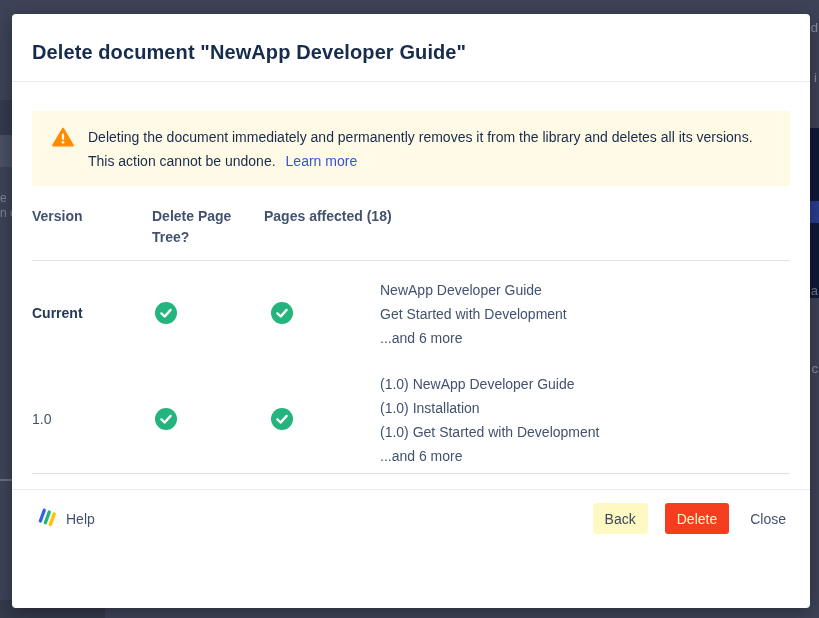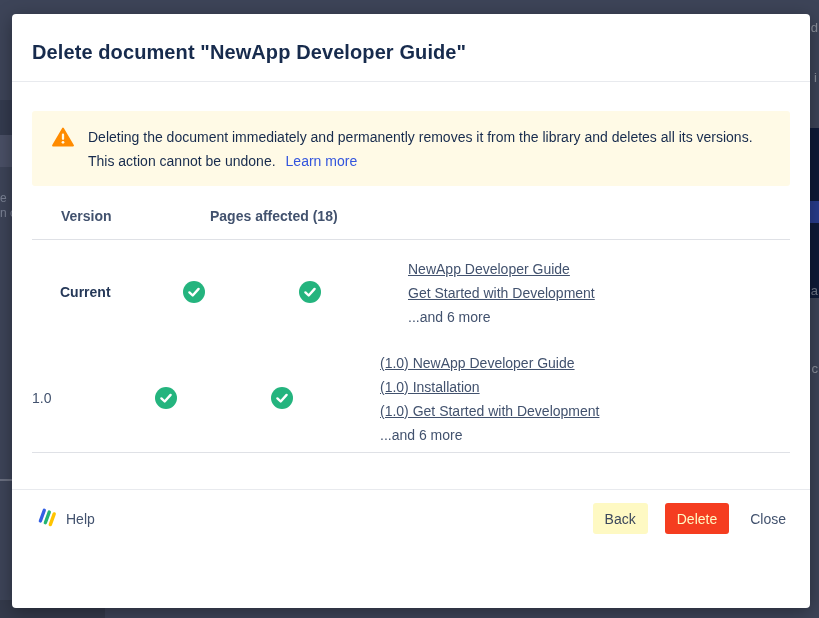--- a/index.html
+++ b/index.html
@@ -53,30 +53,30 @@
   .warning-icon { flex: 0 0 auto; margin: 2px 14px 0 4px; }
   .warning-text {
     font-size: 14px; line-height: 24px; color: #172B4D; max-width: 672px;
   }
   .link { color: #3355DD; text-decoration: none; cursor: pointer; }
   .warning-text .link { margin-left: 10px; white-space: nowrap; }
 
   
   .table { margin-top: 20px; font-size: 14px; }
   .thead { display: flex; padding-bottom: 12px; border-bottom: 1px solid #DFE1E6; }
-  .th { font-weight: 700; color: #42526E; line-height: 21px; margin-left: 29px; }
+  .th { font-weight: 700; color: #42526E; line-height: 21px; }
   .c1 { width: 120px; } .c2 { width: 116px; padding-right: 26px; }
   .c3 { width: 112px; padding-right: 24px; } .c4 { flex: 1; }
   .trow { display: flex; align-items: center; min-height: 104px; }
   .trow.last { border-bottom: 1px solid #DFE1E6; }
   .cell-version { color: #42526E; }
-  .cell-version.current { font-weight: 700; color: #253858; margin-left: 28px; }
+  .cell-version.current { font-weight: 700; color: #253858; }
   .check-wrap { display: flex; align-items: center; }
   .check-wrap svg { margin-left: 3px; }
-  .pages { padding: 7px 0 5px 0; text-decoration: underline; }
+  .pages { padding: 7px 0 5px 0; }
   .page { line-height: 24px; color: #42526E; }
   a.page { display: inline-block; }
 
   
   .modal-footer {
     position: absolute; left: 0; top: 475px; width: 100%;
     border-top: 1px solid #E8EAEE;
     padding: 13px 20px 0 20px;
     display: flex; align-items: center; justify-content: space-between;
   }
@@ -127,20 +127,21 @@
           <rect x="10.75" y="7.2" width="2.5" height="7" rx="1.25" fill="#FFFAE6"></rect>
           <circle cx="12" cy="16.9" r="1.5" fill="#FFFAE6"></circle>
         </svg>
       </span>
       <div class="warning-text"><span>Deleting the document immediately and permanently removes it from the library and deletes all its versions. This action cannot be undone.</span><a class="link">Learn more</a></div>
     </div>
 
     <div class="table">
       <div class="thead">
         <div class="th c1">Version</div>
+        <div class="th c3">Delete Page Tree?</div>
         <div class="th c4">Pages affected (18)</div>
       </div>
 
       <div class="trow">
         <div class="c1 cell-version current">Current</div>
         <div class="c2 check-wrap">
           <svg width="22" height="22" viewBox="0 0 22 22">
             <circle cx="11" cy="11" r="11" fill="#24B47E"></circle>
             <path d="M6.4 11.4 L9.7 14.5 L15.6 7.9" stroke="#fff" stroke-width="2.4" fill="none" stroke-linecap="round" stroke-linejoin="round"></path>
           </svg>

